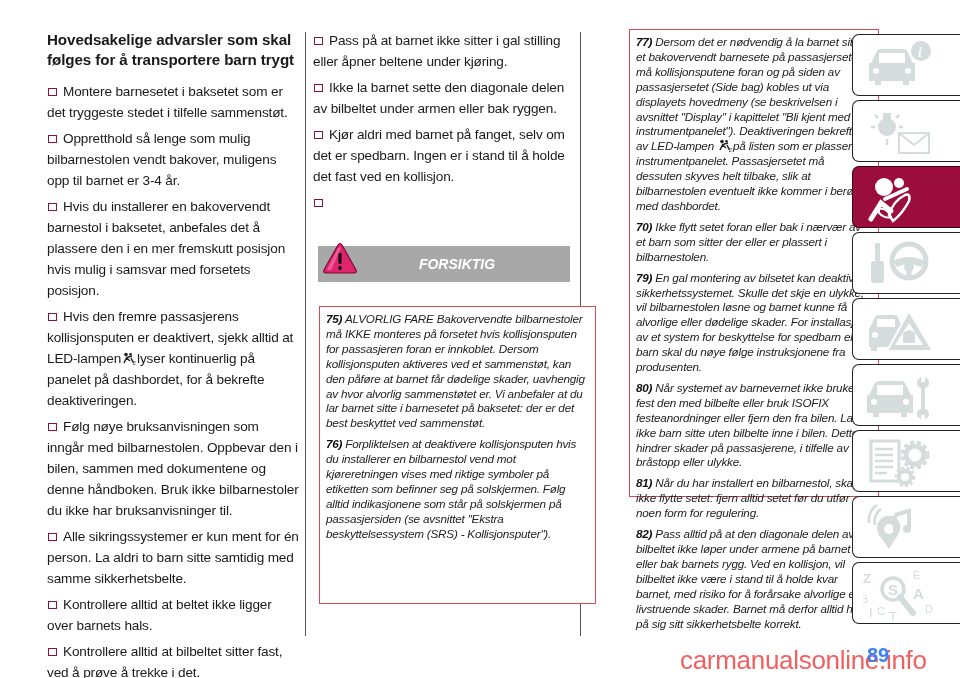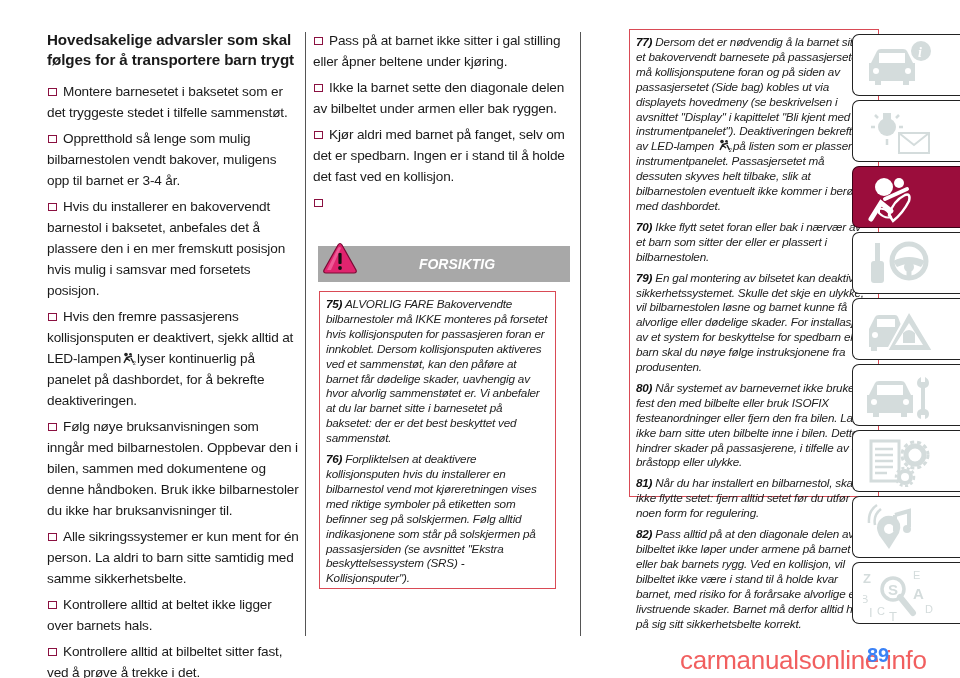--- a/index.html
+++ b/index.html
@@ -13,21 +13,21 @@
   h1.title { font-size: 15.2px; font-weight: bold; line-height: 20px; margin-bottom: 11px; letter-spacing: -0.1px; }
   .bullet { font-size: 13.6px; line-height: 21px; margin-bottom: 5px; letter-spacing: -0.15px; }
   .box-glyph { display: inline-block; width: 9px; height: 8px; border: 1.4px solid #8a1040; border-top-width: 1.6px; margin-right: 6px; margin-left: 1px; vertical-align: 0px; }
   .inline-icon { display: inline-block; width: 14px; height: 13px; vertical-align: -2px; margin: 0 1px; }
 
   .caution { position: absolute; left: 318px; top: 246px; width: 252px; height: 36px; background: #a8a8a8; }
   .caution .warn { position: absolute; left: 3px; top: -4px; width: 38px; height: 36px; }
   .caution .label { position: absolute; left: 0; right: 0; top: 10px; text-align: center; color: #fff; font-weight: bold; font-style: italic; font-size: 14px; padding-left: 26px; }
 
   .notebox { position: absolute; border: 1.5px solid #d94a55; background: #fff; padding: 5px 5px 6px 6px; }
-  .nb1 { left: 319px; top: 291px; width: 237px; height: 298px; }
+  .nb1 { left: 319px; top: 306px; width: 277px; height: 298px; }
   .nb2 { left: 591px; top: 29px; width: 250px; height: 468px; margin-left: 38px; }
   .note { font-size: 11.7px; line-height: 14.9px; font-style: italic; margin-bottom: 6px; letter-spacing: -0.2px; color: #222; }
   .note .num { font-weight: bold; font-style: italic; color: #111; }
 
   .tabs { position: absolute; left: 852px; top: 34px; width: 108px; }
   .tab { position: relative; width: 108px; height: 62px; border: 1.3px solid #222; border-right: none; border-radius: 7px 0 0 7px; margin-bottom: 4px; background: #fff; }
   .tab.active { background: #9b0d3c; border-color: #3a0015; }
   .tab svg { position: absolute; left: 10px; top: 6px; }
 
   .pagenum { position: absolute; left: 867px; top: 644px; font-size: 20px; font-weight: bold; color: #3b82f6; }

